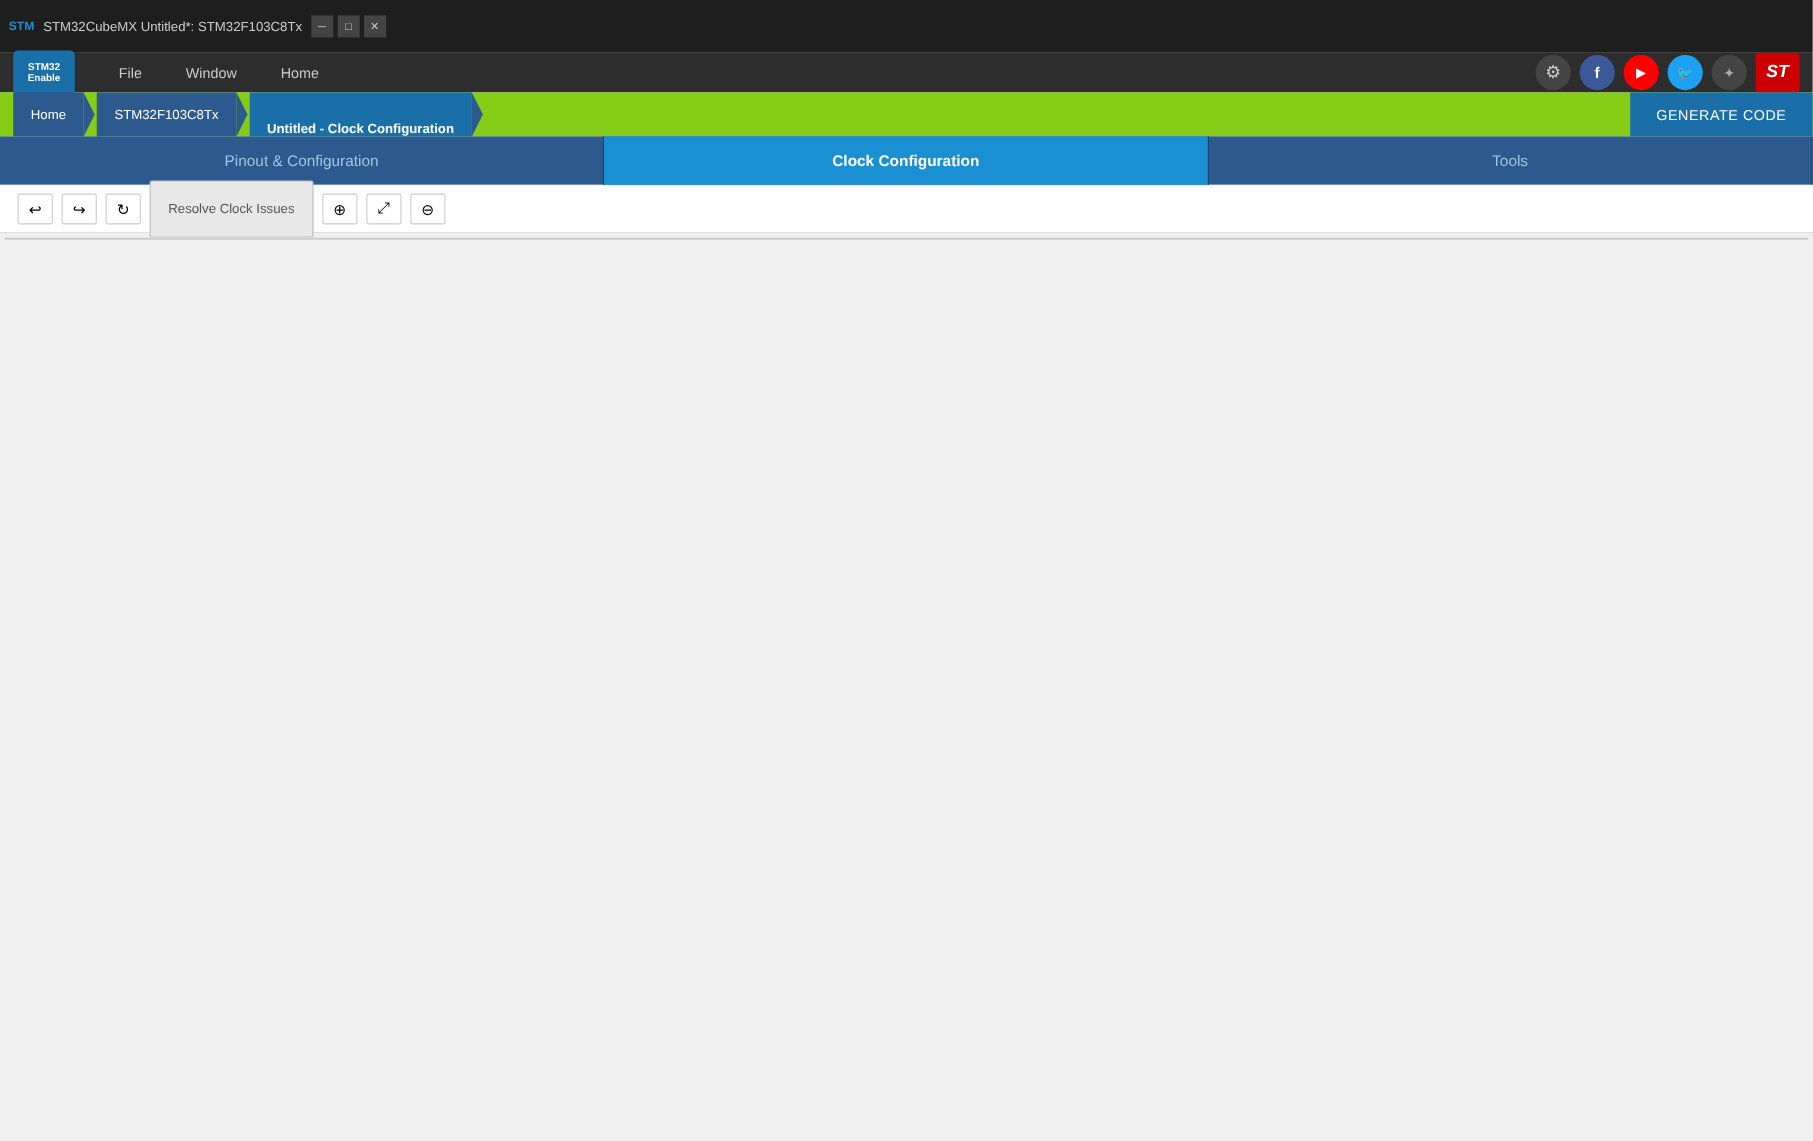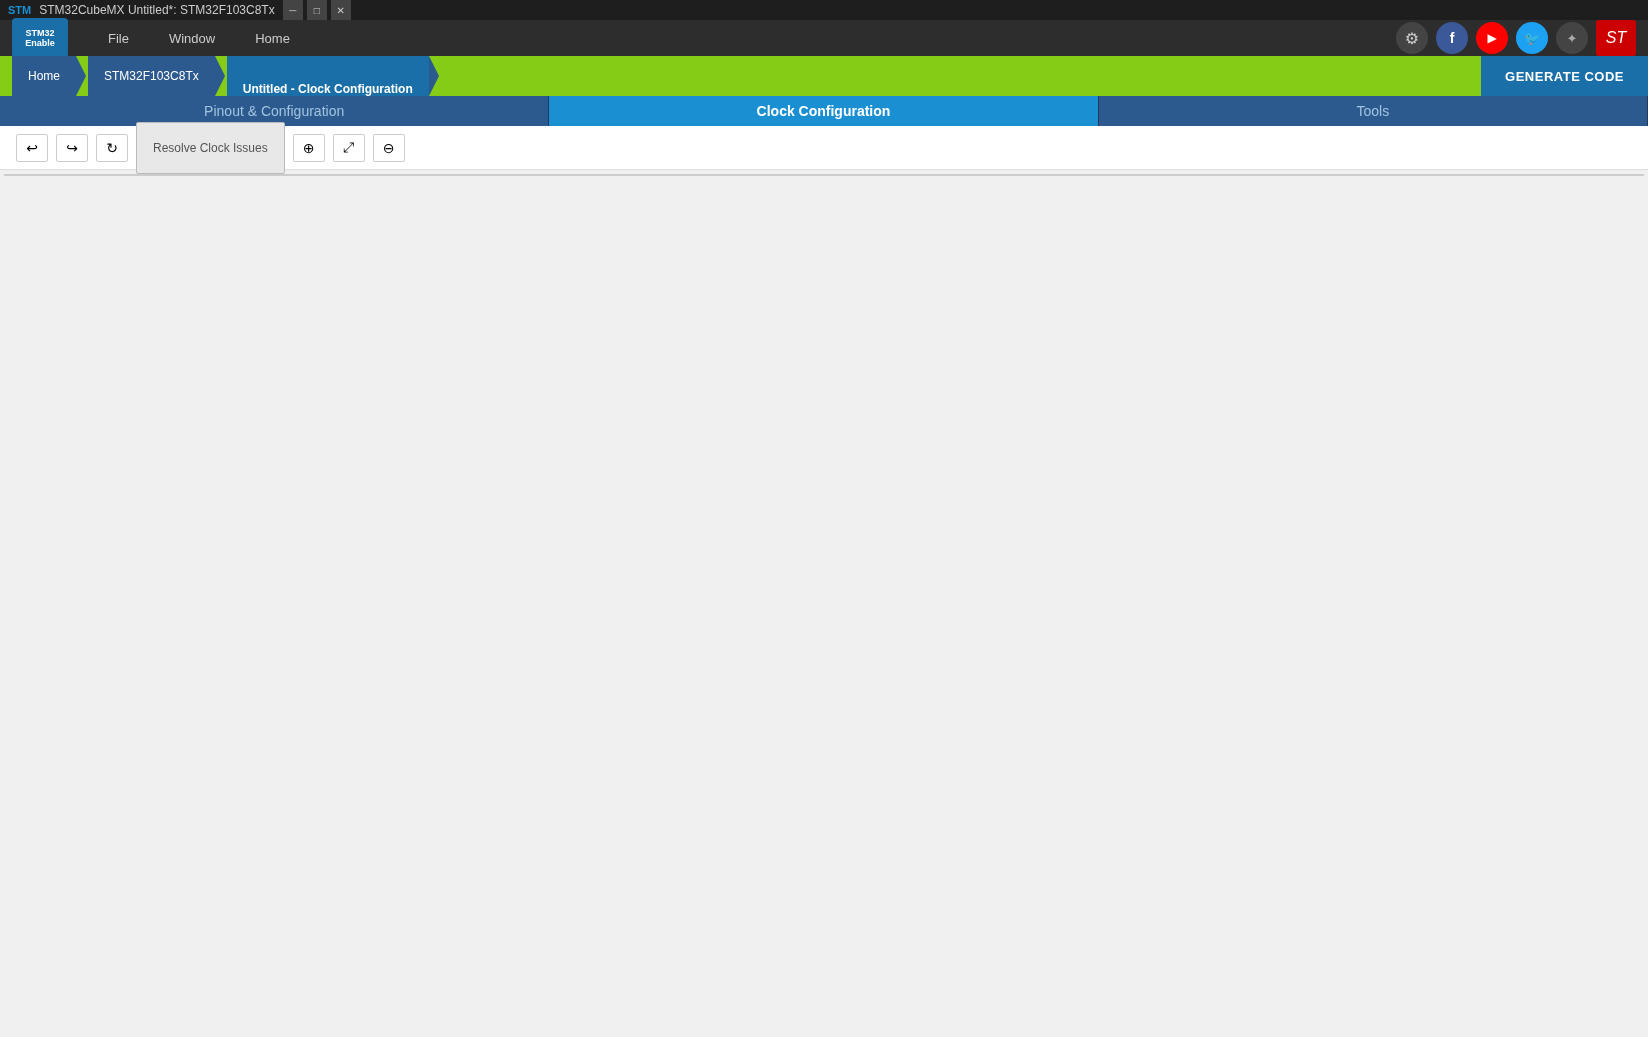--- a/index.html
+++ b/index.html
@@ -2,21 +2,21 @@
 <html><head>
   <meta charset="utf-8">
   <style>
     * { margin: 0; padding: 0; box-sizing: border-box; }
     body { width: 1648px; height: 1037px; font-family: Arial, sans-serif; font-size: 12px; background: #f0f0f0; overflow: hidden; }
 
     
     .title-bar {
       background: #1e1e1e;
       color: #ccc;
-      height: 20px;
+      height: 48px;
       display: flex;
       align-items: center;
       padding: 0 8px;
       gap: 8px;
       font-size: 12px;
     }
     .title-bar .win-controls { display: flex; gap: 4px; }
     .win-btn { width: 20px; height: 20px; background: #444; border: none; cursor: pointer; color: #ccc; font-size: 10px; }
 
     
@@ -84,29 +84,29 @@
       z-index: 2;
     }
     .generate-btn {
       margin-left: auto;
       background: #1a6fa8;
       color: white;
       border: none;
       padding: 0 24px;
       height: 40px;
       font-size: 13px;
-      font-weight: bold;
+      font-weight: normal;
       cursor: pointer;
       letter-spacing: 0.5px;
     }
 
     
     .tab-bar {
       background: #2d5a8e;
-      height: 30px;
+      height: 44px;
       display: flex;
       align-items: stretch;
     }
     .tab {
       flex: 1;
       display: flex; align-items: center; justify-content: center;
       color: #a0c4e0;
       font-size: 14px;
       cursor: pointer;
       border-right: 1px solid #1e3a5f;
@@ -178,21 +178,21 @@
     <div class="menu-item">Window</div>
     <div class="menu-item">Home</div>
   </div>
   <div class="menu-icons">
     <div class="menu-icon-circle" style="background:#444; color:#ccc;">⚙</div>
     <div class="menu-icon-circle" style="background:#3b5998; color:white; font-weight:bold; font-size:14px;">f</div>
     <div class="menu-icon-circle" style="background:#ff0000; color:white; font-size:12px;">▶</div>
     <div class="menu-icon-circle" style="background:#1da1f2; color:white; font-size:13px;">🐦</div>
     <div class="menu-icon-circle" style="background:#444; color:#aaa; font-size:13px;">✦</div>
     <div style="width:40px; height:36px; background:#cc0000; display:flex; align-items:center; justify-content:center; border-radius:3px;">
-      <span style="color:white; font-weight:normal; font-size:16px; font-style:italic;text-align:center;">ST</span>
+      <span style="color:white; font-weight:bold; font-size:16px; font-style:italic;text-align:center;">ST</span>
     </div>
   </div>
 </div>
 
 <div class="breadcrumb-bar">
   <div class="breadcrumb-item breadcrumb-arrow">
     <span>Home</span>
   </div>
   <div class="breadcrumb-item breadcrumb-arrow" style="margin-left:10px;">
     <span>STM32F103C8Tx</span>

